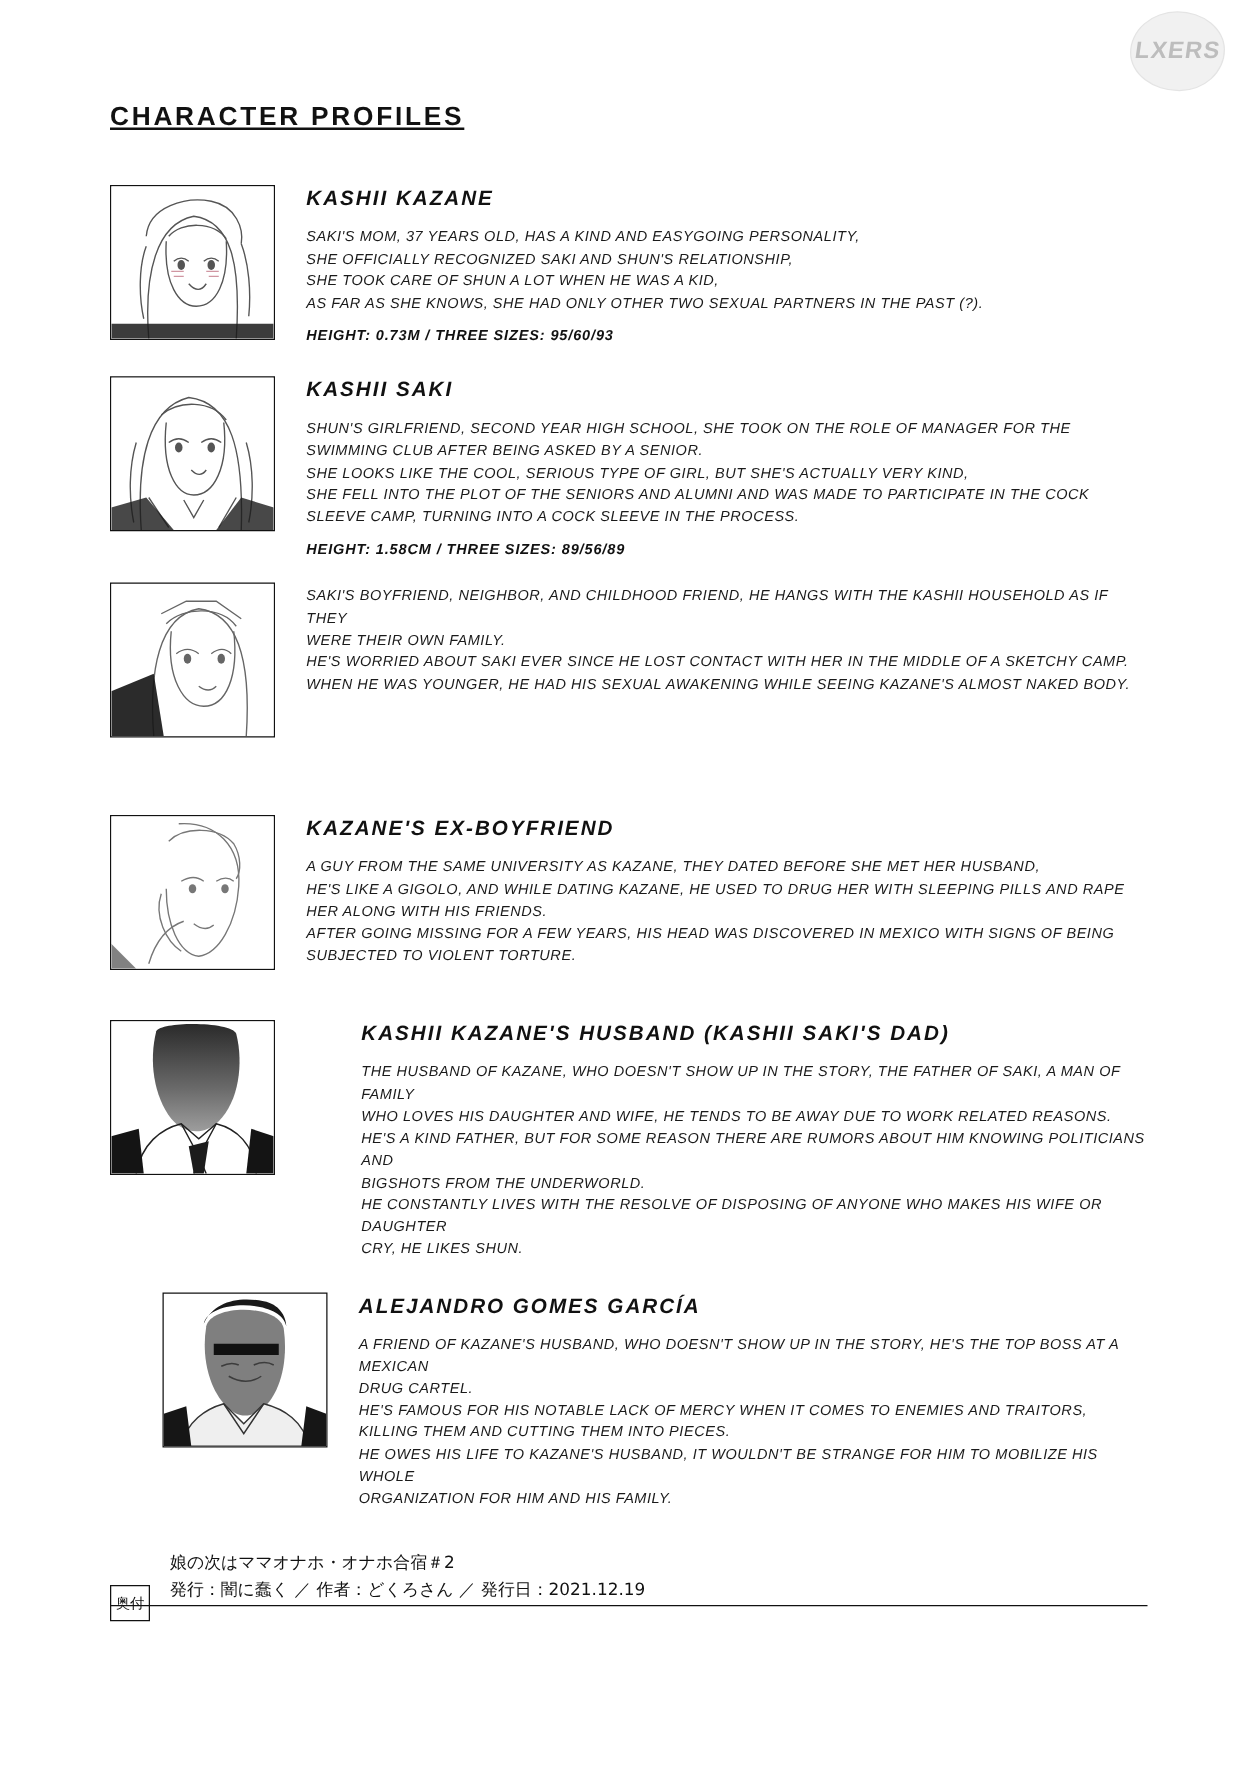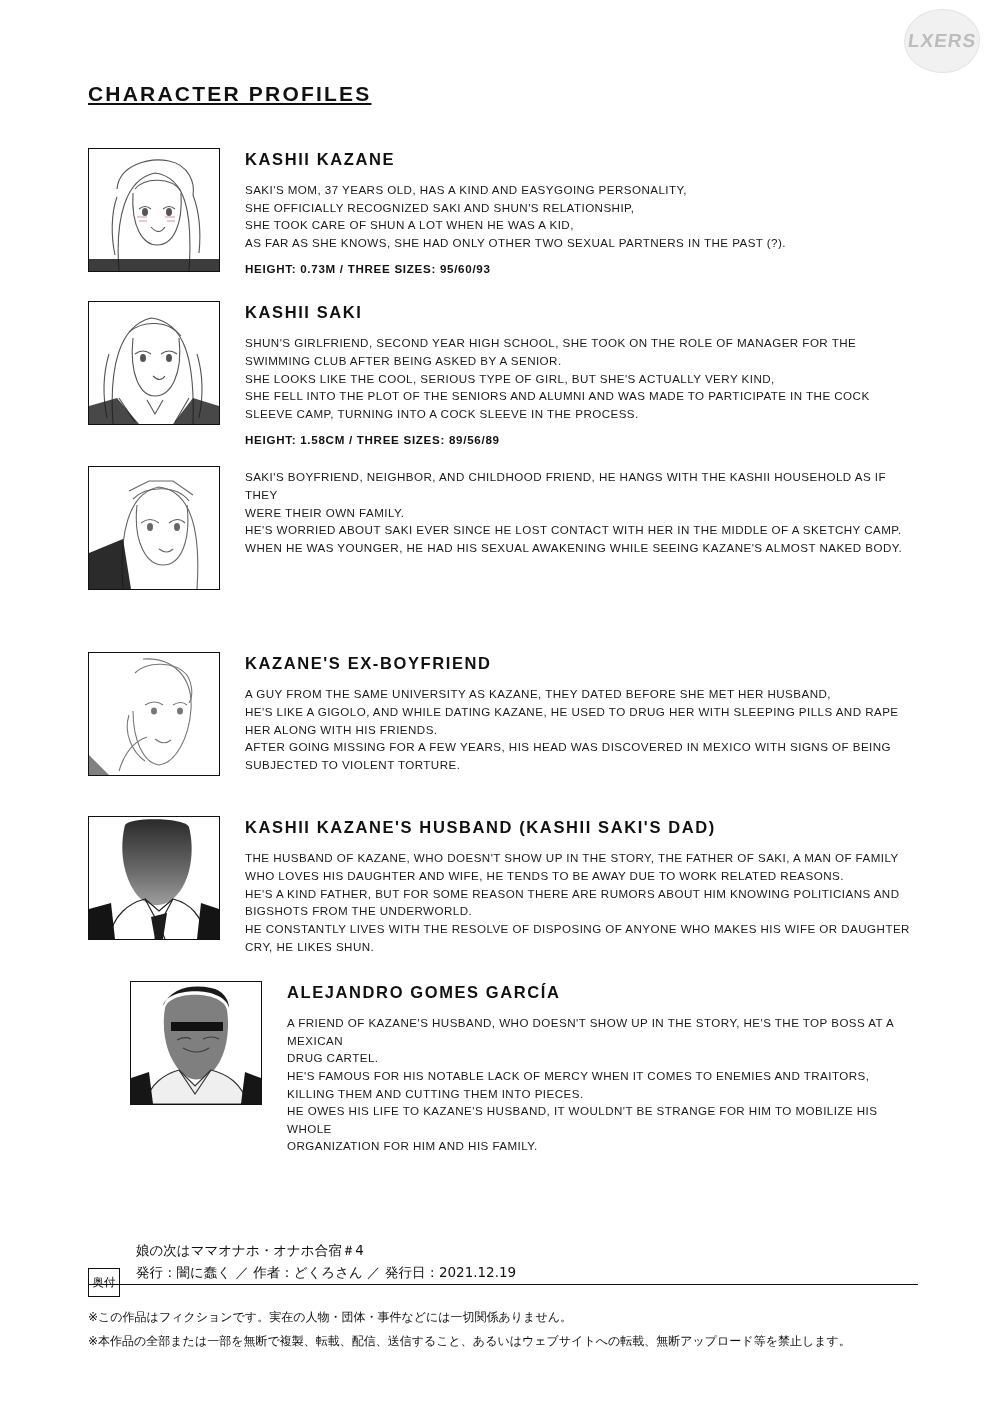--- a/index.html
+++ b/index.html
@@ -66,20 +66,21 @@
     left: 88px;
     top: 148px;
     width: 830px;
   }
 
   .profile {
     position: relative;
     display: flex;
     align-items: flex-start;
     margin-bottom: 22px;
+    font-style: italic;
   }
 
   .portrait {
     width: 130px;
     height: 122px;
     border: 1.5px solid #111;
     flex: 0 0 auto;
     position: relative;
     overflow: hidden;
     background: #ffffff;
@@ -114,21 +115,21 @@
     letter-spacing: 0.7px;
     margin-top: 11px;
     color: #111;
   }
 
   
   .p-0 { margin-bottom: 26px; }
   .p-1 { margin-bottom: 20px; }
   .p-2 { margin-bottom: 62px; }
   .p-3 { margin-bottom: 40px; }
-  .p-4 { margin-bottom: 26px; }
+  .p-4 { margin-bottom: 26px; gap: 44px; }
   .p-5 { margin-bottom: 0; padding-left: 42px; }
 
   
   .colophon {
     position: absolute;
     left: 88px;
     top: 1240px;
     width: 830px;
   }
   .colo-rule {
@@ -369,24 +370,20 @@
 HE OWES HIS LIFE TO KAZANE'S HUSBAND, IT WOULDN'T BE STRANGE FOR HIM TO MOBILIZE HIS WHOLE
 ORGANIZATION FOR HIM AND HIS FAMILY.</div>
       </div>
     </div>
 
   </div>
 
   <div class="colophon">
     <div class="colo-badge">奥付</div>
     <div class="colo-lines">
-      <div>娘の次はママオナホ・オナホ合宿＃4</div>
+      <div>娘の次はママオナホ・オナホ合宿＃2</div>
       <div>発行：闇に蠢く  ／  作者：どくろさん  ／  発行日：2021.12.19</div>
     </div>
     <div class="colo-rule"></div>
   </div>
 
-  <div class="colo-notes">
-    <div>※この作品はフィクションです。実在の人物・団体・事件などには一切関係ありません。</div>
-    <div>※本作品の全部または一部を無断で複製、転載、配信、送信すること、あるいはウェブサイトへの転載、無断アップロード等を禁止します。</div>
-  </div>
 
 </div>
 
 </body></html>

